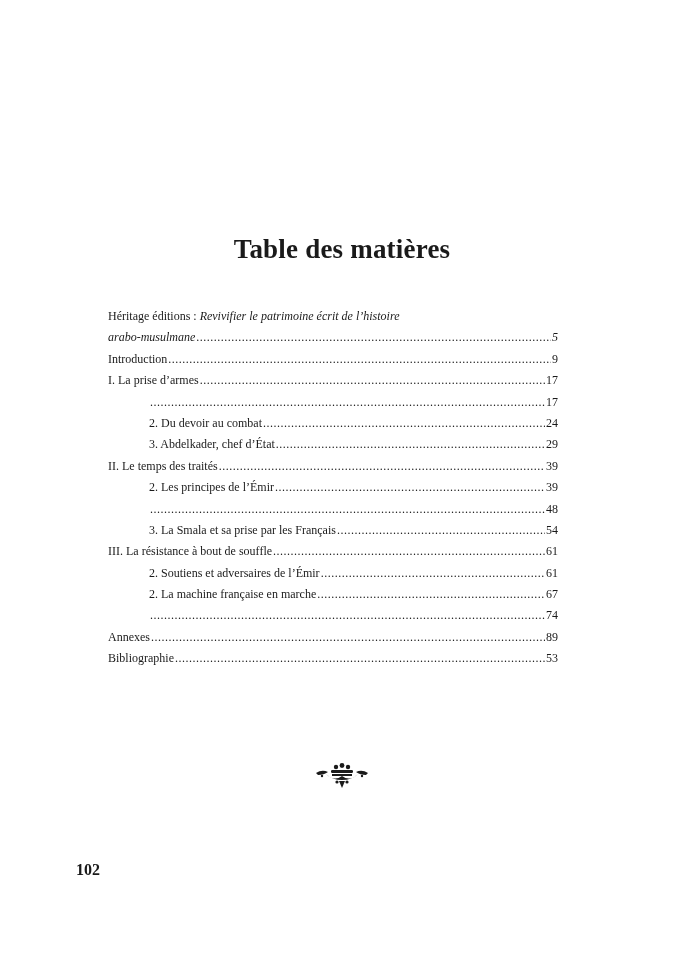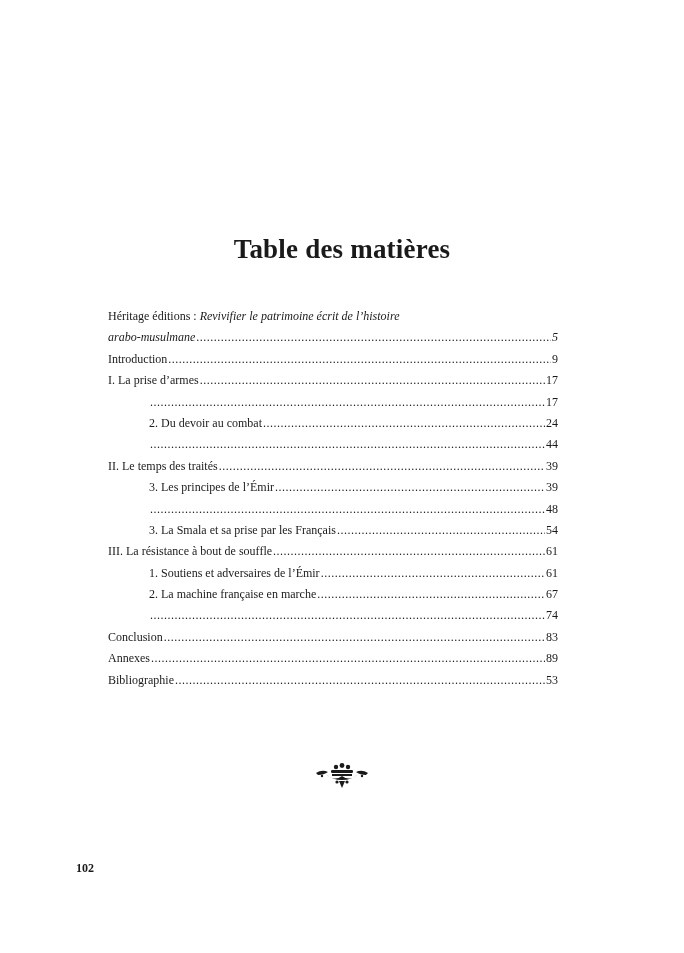--- a/index.html
+++ b/index.html
@@ -10,21 +10,21 @@
   .toc { position:absolute; left:108px; top:309px; width:450px; font-size:12px; }
   .row { display:flex; align-items:baseline; height:21.4px; white-space:nowrap; }
   .row.sub { padding-left:41px; }
   .row .lbl { flex:0 0 auto;text-align:center; }
   .row .dots { flex:1 1 auto; overflow:hidden; margin:0 1px; }
   .row .dots::after { content:"........................................................................................................................................................................"; letter-spacing:0.5px; }
   .row .pg { flex:0 0 auto; }
   .first { height:21.4px; white-space:nowrap; }
   i { font-style:italic; }
   .orn { position:absolute; top:760px; left:314px; width:56px; height:30px; }
-  .folio { position:absolute; top:861px; left:76px; font-size:12px; font-weight:bold; }
+  .folio { position:absolute; top:861px; left:76px; font-size:16px; font-weight:bold; }
 </style>
 </head>
 <body>
 
 <div class="title">Table des matières</div>
 
 <div class="toc">
   <div class="first">
     <span>Héritage éditions : </span><i>Revivifier le patrimoine écrit de l’histoire</i>
   </div>
@@ -47,65 +47,61 @@
   <div class="row sub">
       <span class="dots"></span>
       <span class="pg">17</span>
     </div>
   <div class="row sub">
       <span class="lbl">2. Du devoir au combat</span>
       <span class="dots"></span>
       <span class="pg">24</span>
     </div>
   <div class="row sub">
+      <span class="lbl">3. Abdelkader, chef d’État</span>
       <span class="dots"></span>
-      <span class="pg">44</span>
+      <span class="pg">29</span>
     </div>
   <div class="row">
       <span class="lbl">II. Le temps des traités</span>
       <span class="dots"></span>
       <span class="pg">39</span>
     </div>
   <div class="row sub">
-      <span class="lbl">3. Les principes de l’Émir</span>
+      <span class="lbl">2. Les principes de l’Émir</span>
       <span class="dots"></span>
       <span class="pg">39</span>
     </div>
   <div class="row sub">
       <span class="dots"></span>
       <span class="pg">48</span>
     </div>
   <div class="row sub">
       <span class="lbl">3. La Smala et sa prise par les Français</span>
       <span class="dots"></span>
       <span class="pg">54</span>
     </div>
   <div class="row">
       <span class="lbl">III. La résistance à bout de souffle</span>
       <span class="dots"></span>
       <span class="pg">61</span>
     </div>
   <div class="row sub">
-      <span class="lbl">1. Soutiens et adversaires de l’Émir</span>
+      <span class="lbl">2. Soutiens et adversaires de l’Émir</span>
       <span class="dots"></span>
       <span class="pg">61</span>
     </div>
   <div class="row sub">
       <span class="lbl">2. La machine française en marche</span>
       <span class="dots"></span>
       <span class="pg">67</span>
     </div>
   <div class="row sub">
       <span class="dots"></span>
       <span class="pg">74</span>
-    </div>
-  <div class="row">
-      <span class="lbl">Conclusion</span>
-      <span class="dots"></span>
-      <span class="pg">83</span>
     </div>
   <div class="row">
       <span class="lbl">Annexes</span>
       <span class="dots"></span>
       <span class="pg">89</span>
     </div>
   <div class="row">
       <span class="lbl">Bibliographie</span>
       <span class="dots"></span>
       <span class="pg">53</span>

